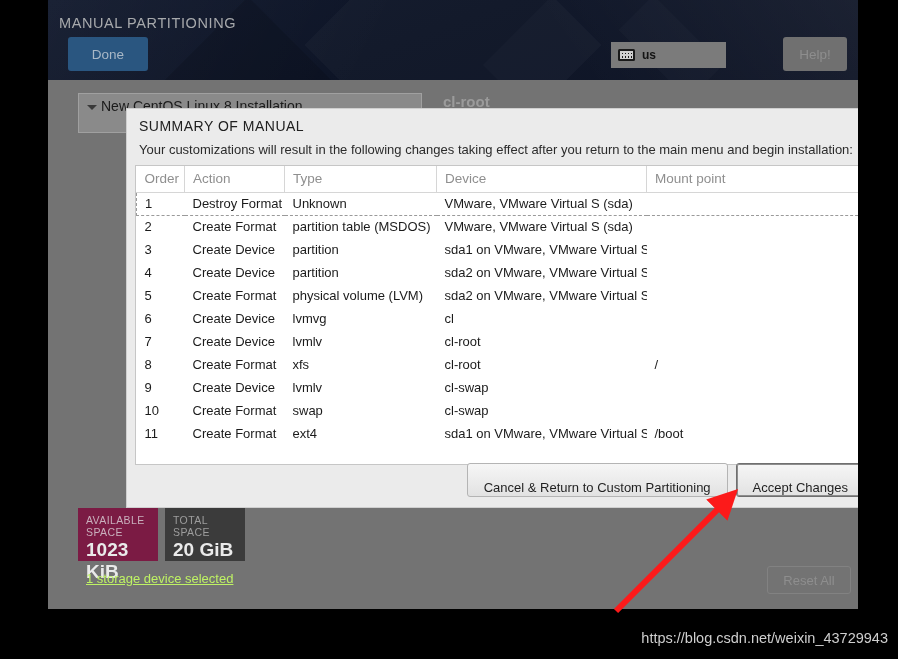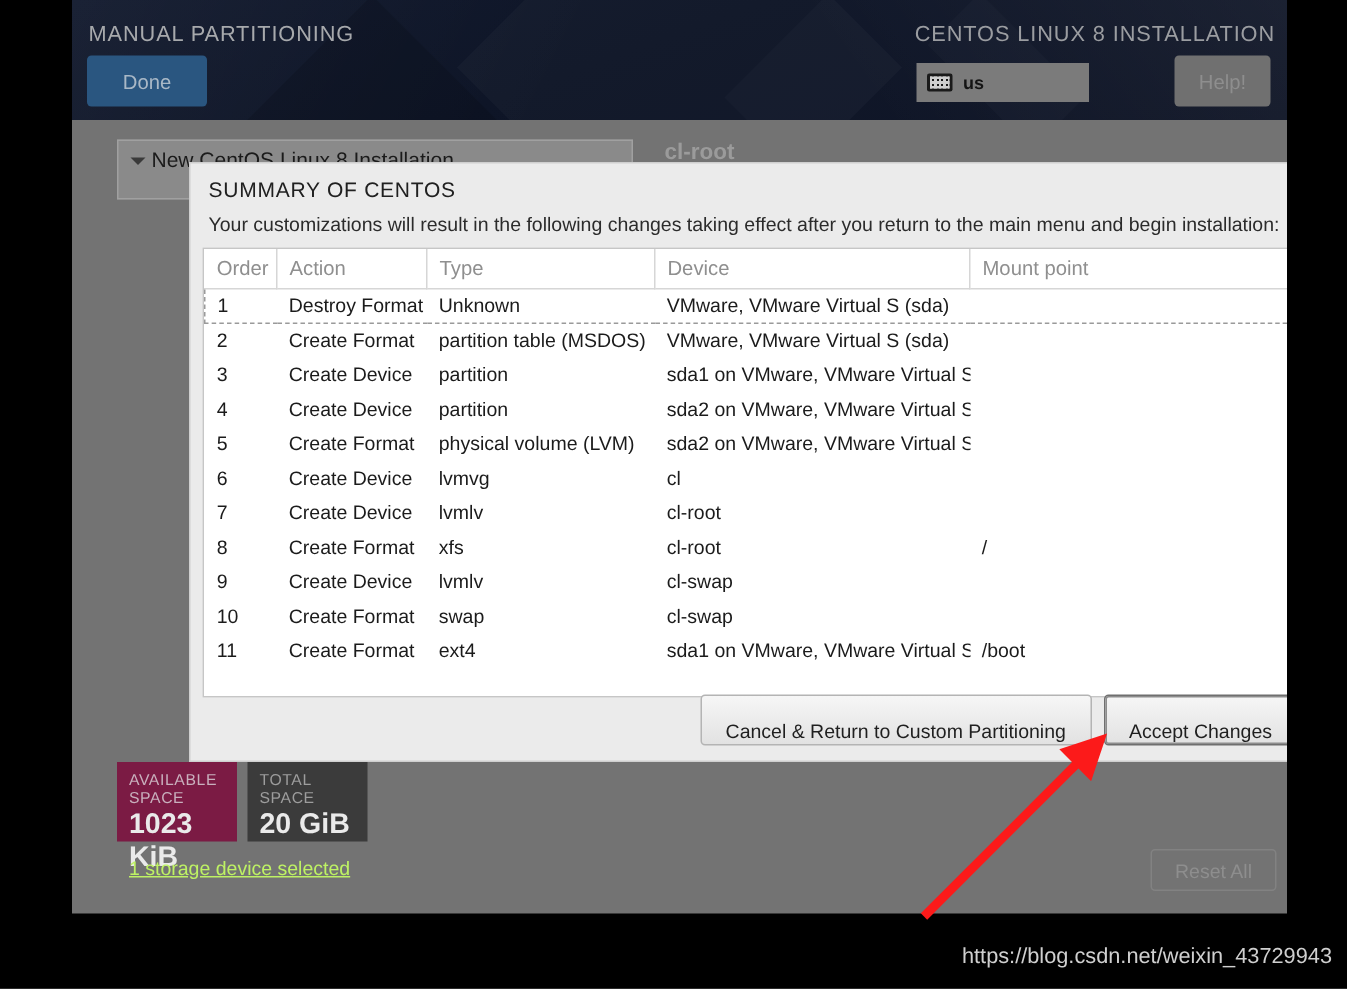--- a/index.html
+++ b/index.html
@@ -67,21 +67,21 @@
     right: 8px;
     top: 15px;
     font-size: 14.5px;
     letter-spacing: 0.6px;
     color: #9b9da1;
     white-space: nowrap;
   }
 
   #done-button {
     position: absolute;
-    left: 10px;
+    left: 20px;
     top: 37px;
     width: 80px;
     height: 34px;
     background: #2a5680;
     border: none;
     border-radius: 3px;
     color: #a9b8c6;
     font-size: 13.5px;
     font-family: "Liberation Sans", sans-serif;
     cursor: pointer;
@@ -376,21 +376,20 @@
 
   <div id="installer-window">
 
     <div id="banner">
       <div class="facet f1"></div>
       <div class="facet f2"></div>
       <div class="facet f3"></div>
       <div class="facet f4"></div>
 
       <div id="spoke-title">MANUAL PARTITIONING</div>
-      <div id="product-title">CENTOS LINUX 8 INSTALLATION</div>
 
       <button id="done-button">Done</button>
 
       <div id="layout-indicator">
         <span class="kb-icon"></span>
         <span class="kb-label">us</span>
       </div>
 
       <button id="help-button">Help!</button>
     </div>
@@ -414,21 +413,21 @@
         <span class="tile-value">20 GiB</span>
       </div>
     </div>
 
     <a id="storage-link">1 storage device selected</a>
 
     <button id="reset-all-button">Reset All</button>
 
     <div id="summary-dialog">
 
-      <div id="dialog-title">SUMMARY OF CENTOS</div>
+      <div id="dialog-title">SUMMARY OF MANUAL</div>
       <div id="dialog-description">Your customizations will result in the following changes taking effect after you return to the main menu and begin installation:</div>
 
       <div id="changes-table-wrap">
         <table id="changes-table">
           <colgroup>
             <col style="width:48px">
             <col style="width:100px">
             <col style="width:152px">
             <col style="width:210px">
             <col style="width:221px">

